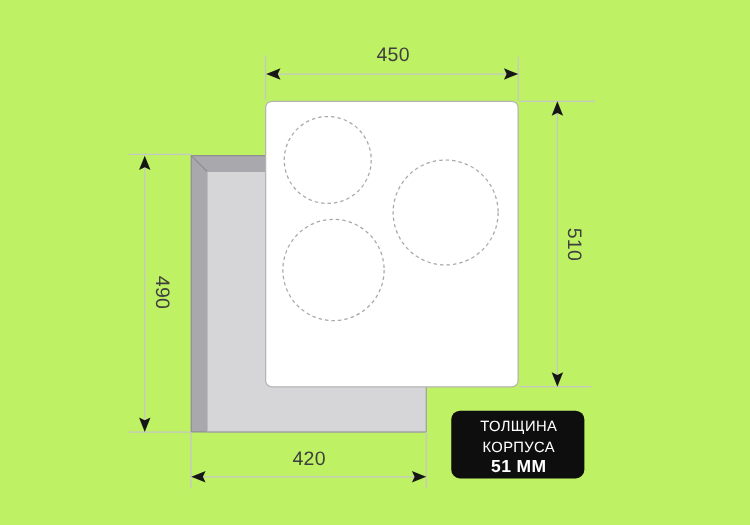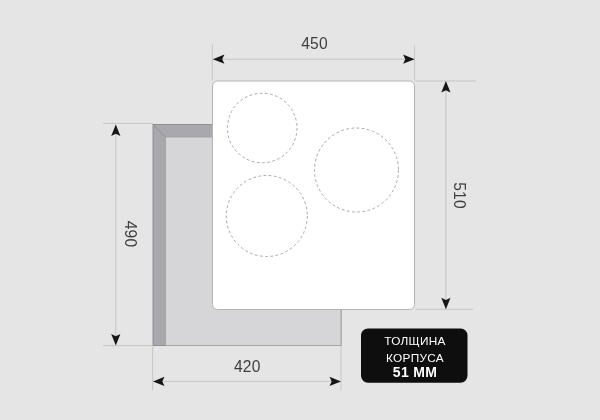--- a/index.html
+++ b/index.html
@@ -1,16 +1,16 @@
 <!DOCTYPE html>
 <html><head>
 <meta charset="utf-8">
 <style>
   html,body{margin:0;padding:0;background:#ffffff;}
-  #stage{position:relative;width:600px;height:420px;background:#e5e5e5;overflow:hidden;}
+  #stage{position:relative;width:600px;height:420px;background:#bef264;overflow:hidden;}
   svg{display:block;}
   text{font-family:"Liberation Sans",sans-serif;}
 </style>
 </head>
 <body>
 <div id="stage">
 <svg width="600" height="420" viewBox="0 0 600 420">
 
   <rect x="153" y="124.5" width="188" height="221" fill="#a9a9ad" stroke="#8f8f93" stroke-width="1"></rect>
 

